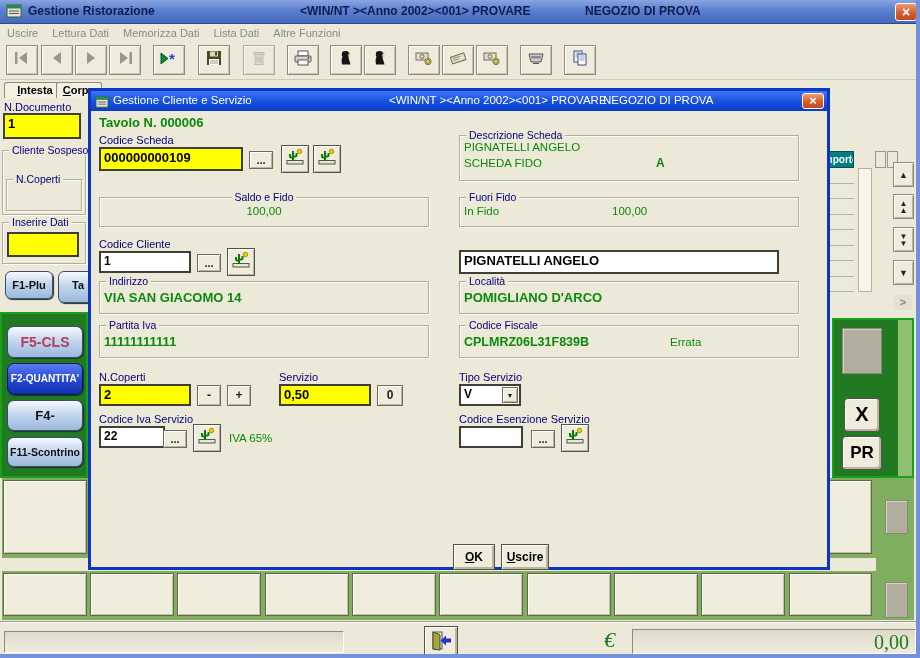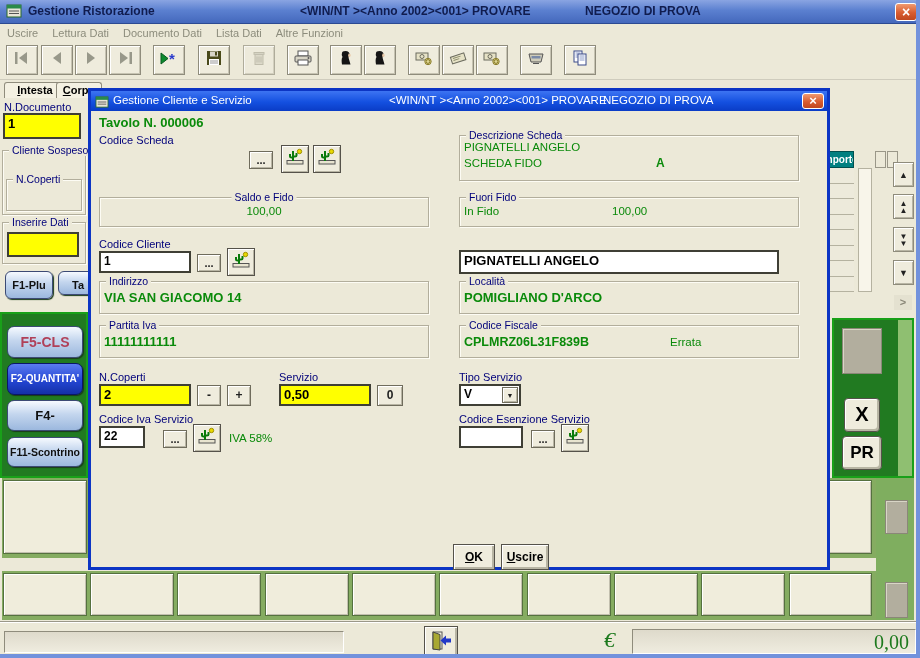--- a/index.html
+++ b/index.html
@@ -144,21 +144,21 @@
     <span class="tb-text" style="left:300px">&lt;WIN/NT    &gt;&lt;Anno 2002&gt;&lt;001&gt; PROVARE</span>
     <span class="tb-text" style="left:585px">NEGOZIO DI PROVA</span>
     <div class="closebtn" style="right:3px;top:3px;width:22px;height:18px;font-size:14px;line-height:16px;">
       <span>×</span>
     </div>
   </div>
 
   <div class="menubar">
     <span>Uscire</span>
     <span>Lettura Dati</span>
-    <span>Documento Dati</span>
+    <span>Memorizza Dati</span>
     <span>Lista Dati</span>
     <span>Altre Funzioni</span>
   </div>
 
   <div class="toolbar">
     <div class="tbtn" style="left:6px">
         <span><svg width="18" height="14" viewBox="0 0 18 14">
             <rect x="2" y="1" width="2.5" height="12" fill="#98988a"></rect>
             <path d="M14 1 L6 7 L14 13 Z" fill="#98988a"></path>
           </svg></span>
@@ -275,21 +275,21 @@
       <span class="grp-t">N.Coperti</span>
     </div>
   </div>
 
   <div class="grp" style="left:2px;top:222px;width:84px;height:42px">
     <span class="grp-t">Inserire Dati</span>
     <div class="fld yellow" style="left:4px;top:9px;width:72px;height:25px"></div>
   </div>
 
   <div class="fkey" style="left:5px;top:271px;width:48px;height:28px;font-size:11px;line-height:26px;border-radius:6px"><span>F1-Plu</span></div>
-  <div class="fkey" style="left:58px;top:271px;width:40px;height:24px;font-size:11px;line-height:26px;border-radius:6px"><span>Ta</span></div>
+  <div class="fkey" style="left:58px;top:271px;width:40px;height:32px;font-size:11px;line-height:26px;border-radius:6px"><span>Ta</span></div>
 
   <div class="greenpanel" style="left:0;top:312px;width:88px;height:166px">
     <div class="fkey" style="top:12px;height:32px;font-size:14px;line-height:30px;color:#b04058"><span>F5-CLS</span></div>
     <div class="fkey blue" style="top:49px;height:32px;font-size:10px;line-height:30px"><span>F2-QUANTITA'</span></div>
     <div class="fkey" style="top:86px;height:31px;font-size:13px;line-height:29px"><span>F4-REPARTO</span></div>
     <div class="fkey" style="top:123px;height:30px;font-size:10.5px;line-height:28px"><span>F11-Scontrino</span></div>
   </div>
 
   <div class="abs" style="left:806px;top:151px;width:48px;height:17px;background:#008080;border:1px solid #00504f;overflow:hidden">
     <span style="position:absolute;left:14px;top:2px;font-size:10px;font-weight:bold;color:#fff;white-space:nowrap">Importo</span>
@@ -384,20 +384,21 @@
       <span class="tb-text" style="left:298px">&lt;WIN/NT    &gt;&lt;Anno 2002&gt;&lt;001&gt; PROVARE</span>
       <span class="tb-text" style="left:512px">NEGOZIO DI PROVA</span>
       <div class="closebtn" style="right:3px;top:2px;width:22px;height:16px;font-size:13px;line-height:14px">
         <span>×</span>
       </div>
     </div>
 
     <span class="grnB" style="left:8px;top:24px;font-size:13px">Tavolo N. 000006</span>
 
     <span class="lbl" style="left:8px;top:43px">Codice Scheda</span>
+    <div class="fld yellow" style="left:8px;top:56px;width:144px;height:24px">000000000109</div>
     <div class="sbtn" style="left:158px;top:60px;width:24px;height:18px">...</div>
     <div class="icbtn" style="left:190px;top:54px">
       <span><svg width="20" height="20" viewBox="0 0 20 20">
             <rect x="2" y="13.5" width="16" height="3.5" fill="#e8e4d0" stroke="#555"></rect>
             <path d="M8 4 v10 M5 7 v2.5 q0 1 1.5 1 H8 M11.5 6 v2.5 q0 1 -1.5 1 H8" stroke="#0a7a0a" stroke-width="2" fill="none"></path>
             <circle cx="14.5" cy="4.5" r="2.2" fill="#e8d800" stroke="#a09000"></circle>
           </svg></span>
     </div>
     <div class="icbtn" style="left:222px;top:54px">
       <span><svg width="20" height="20" viewBox="0 0 20 20">
@@ -463,30 +464,30 @@
 
     <span class="lbl" style="left:188px;top:280px">Servizio</span>
     <div class="fld yellow" style="left:188px;top:293px;width:92px;height:22px">0,50</div>
     <div class="sbtn" style="left:286px;top:294px;width:26px;height:21px;line-height:19px;font-size:12px">0</div>
 
     <span class="lbl" style="left:368px;top:280px">Tipo Servizio</span>
     <div class="fld" style="left:368px;top:293px;width:62px;height:22px;padding-right:18px;font-size:12px">V</div>
     <div class="sbtn" style="left:411px;top:296px;width:16px;height:16px;line-height:15px;font-size:7px"><span>▼</span></div>
 
     <span class="lbl" style="left:8px;top:322px">Codice Iva Servizio</span>
-    <div class="fld" style="left:8px;top:335px;width:46px;height:22px;font-size:12px">22</div>
+    <div class="fld" style="left:8px;top:335px;width:66px;height:22px;font-size:12px">22</div>
     <div class="sbtn" style="left:72px;top:339px;width:24px;height:18px">...</div>
     <div class="icbtn" style="left:102px;top:333px">
       <span><svg width="20" height="20" viewBox="0 0 20 20">
             <rect x="2" y="13.5" width="16" height="3.5" fill="#e8e4d0" stroke="#555"></rect>
             <path d="M8 4 v10 M5 7 v2.5 q0 1 1.5 1 H8 M11.5 6 v2.5 q0 1 -1.5 1 H8" stroke="#0a7a0a" stroke-width="2" fill="none"></path>
             <circle cx="14.5" cy="4.5" r="2.2" fill="#e8d800" stroke="#a09000"></circle>
           </svg></span>
     </div>
-    <span class="grn" style="left:138px;top:341px">IVA 58%</span>
+    <span class="grn" style="left:138px;top:341px">IVA 65%</span>
 
     <span class="lbl" style="left:368px;top:322px">Codice Esenzione Servizio</span>
     <div class="fld" style="left:368px;top:335px;width:64px;height:22px"></div>
     <div class="sbtn" style="left:440px;top:339px;width:24px;height:18px">...</div>
     <div class="icbtn" style="left:470px;top:333px">
       <span><svg width="20" height="20" viewBox="0 0 20 20">
             <rect x="2" y="13.5" width="16" height="3.5" fill="#e8e4d0" stroke="#555"></rect>
             <path d="M8 4 v10 M5 7 v2.5 q0 1 1.5 1 H8 M11.5 6 v2.5 q0 1 -1.5 1 H8" stroke="#0a7a0a" stroke-width="2" fill="none"></path>
             <circle cx="14.5" cy="4.5" r="2.2" fill="#e8d800" stroke="#a09000"></circle>
           </svg></span>

